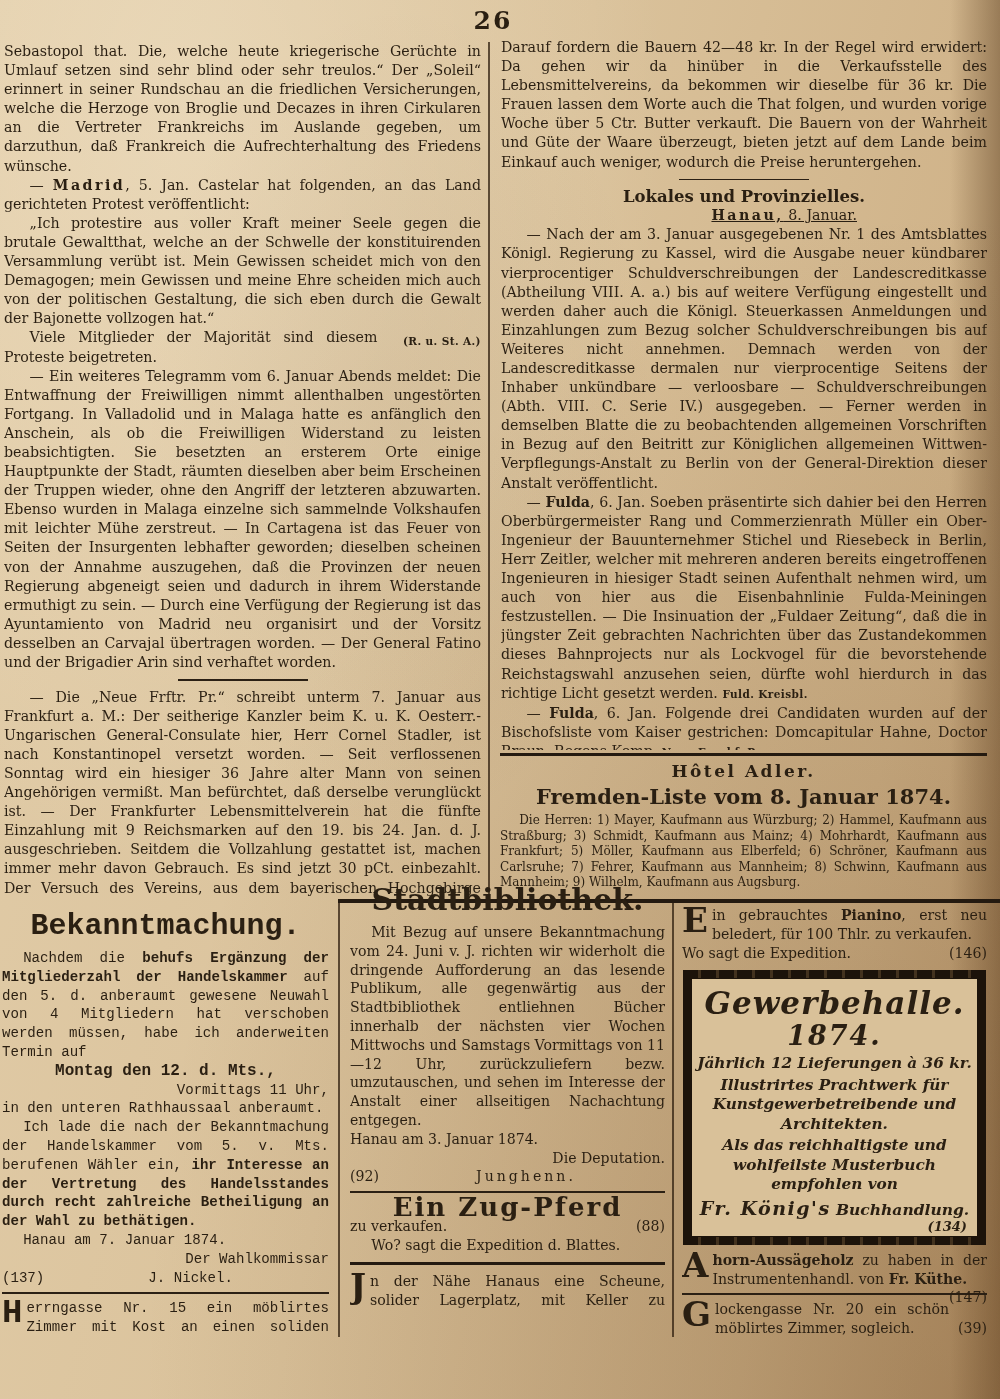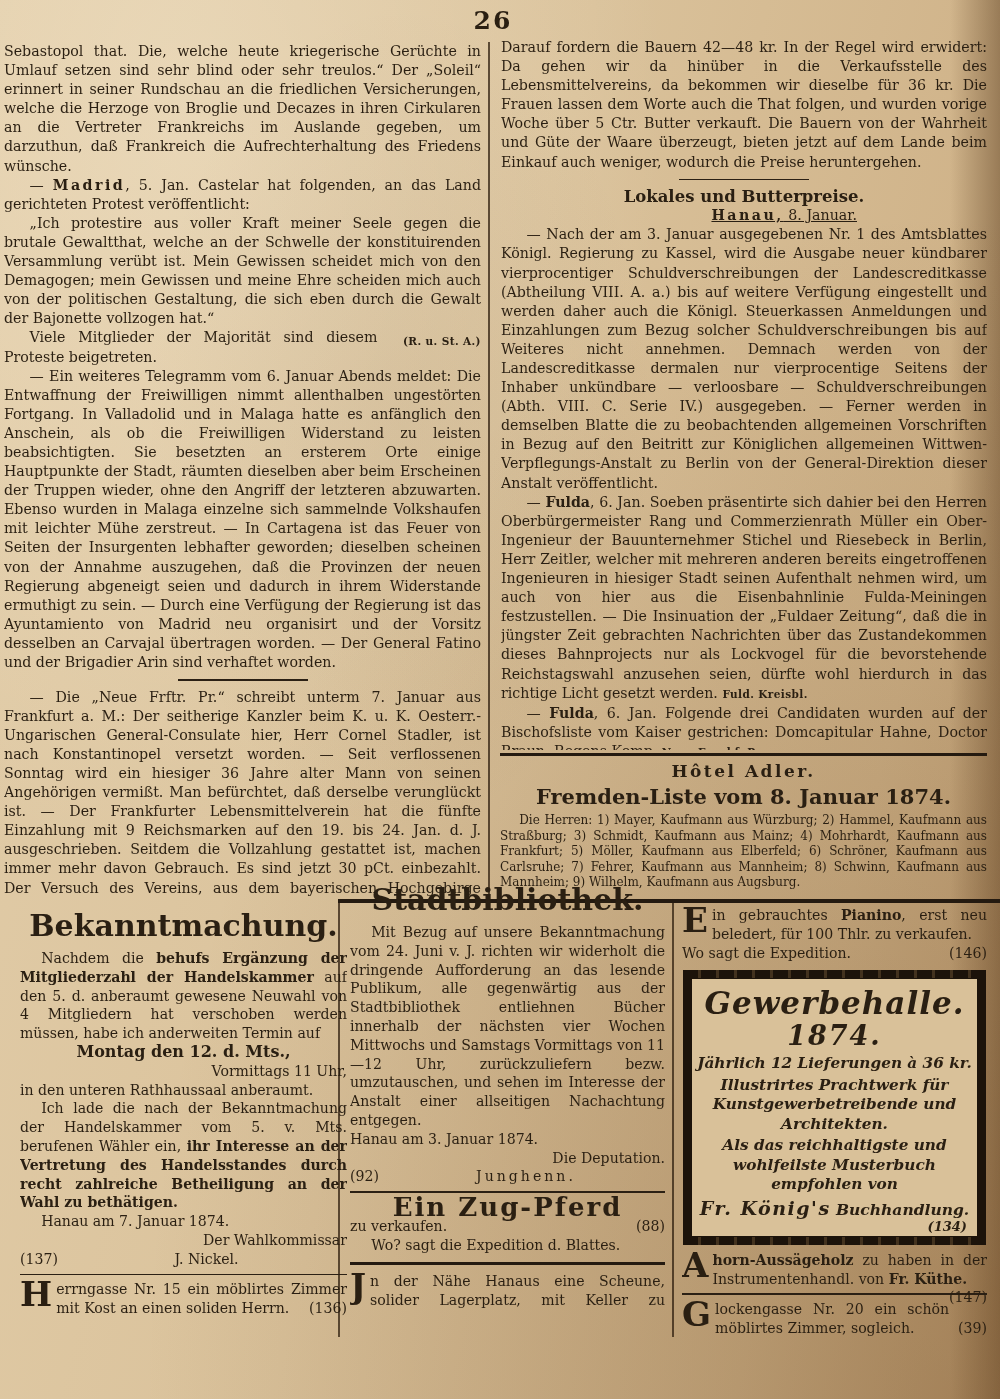--- a/index.html
+++ b/index.html
@@ -71,39 +71,39 @@
     <p>— Ein weiteres Telegramm vom 6. Januar Abends meldet: Die Entwaffnung der Freiwilligen nimmt allenthalben ungestörten Fortgang. In Valladolid und in Malaga hatte es anfänglich den Anschein, als ob die Freiwilligen Widerstand zu leisten beabsichtigten. Sie besetzten an ersterem Orte einige Hauptpunkte der Stadt, räumten dieselben aber beim Erscheinen der Truppen wieder, ohne den Angriff der letzteren abzuwarten. Ebenso wurden in Malaga einzelne sich sammelnde Volkshaufen mit leichter Mühe zerstreut. — In Cartagena ist das Feuer von Seiten der Insurgenten lebhafter geworden; dieselben scheinen von der Annahme auszugehen, daß die Provinzen der neuen Regierung abgeneigt seien und dadurch in ihrem Widerstande ermuthigt zu sein. — Durch eine Verfügung der Regierung ist das Ayuntamiento von Madrid neu organisirt und der Vorsitz desselben an Carvajal übertragen worden. — Der General Fatino und der Brigadier Arin sind verhaftet worden.</p>
     <div class="shortrule"></div>
     <p>— Die „Neue Frftr. Pr.“ schreibt unterm 7. Januar aus Frankfurt a. M.: Der seitherige Kanzler beim K. u. K. Oesterr.-Ungarischen General-Consulate hier, Herr Cornel Stadler, ist nach Konstantinopel versetzt worden. — Seit verflossenen Sonntag wird ein hiesiger 36 Jahre alter Mann von seinen Angehörigen vermißt. Man befürchtet, daß derselbe verunglückt ist. — Der Frankfurter Lebensmittelverein hat die fünfte Einzahlung mit 9 Reichsmarken auf den 19. bis 24. Jan. d. J. ausgeschrieben. Seitdem die Vollzahlung gestattet ist, machen immer mehr davon Gebrauch. Es sind jetzt 30 pCt. einbezahlt. Der Versuch des Vereins, aus dem bayerischen Hochgebirge frische, süße Butter kommen zu lassen, hat sich bewährt, und sieht man jetzt schon ein Zurückgehen der Butterpreise. Kein Wunder auch, die Frauen gehen auf den Markt und fragen, was kostet die Butter.</p>
   </div>
 
   <div class="vrule" style="left:488px;top:42px;height:858px;"></div>
 
   <div class="news" style="left:501px;top:38px;width:486px;height:712px;">
     <p class="noindent">Darauf fordern die Bauern 42—48 kr. In der Regel wird erwidert: Da gehen wir da hinüber in die Verkaufsstelle des Lebensmittelvereins, da bekommen wir dieselbe für 36 kr. Die Frauen lassen dem Worte auch die That folgen, und wurden vorige Woche über 5 Ctr. Butter verkauft. Die Bauern von der Wahrheit und Güte der Waare überzeugt, bieten jetzt auf dem Lande beim Einkauf auch weniger, wodurch die Preise heruntergehen.</p>
     <div class="shortrule"></div>
-    <p class="sect-title">Lokales und Butterpreise.</p>
+    <p class="sect-title">Lokales und Provinzielles.</p>
     <p class="dateline"><span class="sperr">Hanau,</span><span> 8. Januar.</span></p>
     <p>— Nach der am 3. Januar ausgegebenen Nr. 1 des Amtsblattes Königl. Regierung zu Kassel, wird die Ausgabe neuer kündbarer vierprocentiger Schuldverschreibungen der Landescreditkasse (Abtheilung VIII. A. a.) bis auf weitere Verfügung eingestellt und werden daher auch die Königl. Steuerkassen Anmeldungen und Einzahlungen zum Bezug solcher Schuldverschreibungen bis auf Weiteres nicht annehmen. Demnach werden von der Landescreditkasse dermalen nur vierprocentige Seitens der Inhaber unkündbare — verloosbare — Schuldverschreibungen (Abth. VIII. C. Serie IV.) ausgegeben. — Ferner werden in demselben Blatte die zu beobachtenden allgemeinen Vorschriften in Bezug auf den Beitritt zur Königlichen allgemeinen Wittwen-Verpflegungs-Anstalt zu Berlin von der General-Direktion dieser Anstalt veröffentlicht.</p>
     <p><span>— </span><span class="bolddl">Fulda</span><span>, 6. Jan. </span><span>Soeben präsentirte sich dahier bei den Herren Oberbürgermeister Rang und Commerzienrath Müller ein Ober-Ingenieur der Bauunternehmer Stichel und Riesebeck in Berlin, Herr Zeitler, welcher mit mehreren anderen bereits eingetroffenen Ingenieuren in hiesiger Stadt seinen Aufenthalt nehmen wird, um auch von hier aus die Eisenbahnlinie Fulda-Meiningen festzustellen. — Die Insinuation der „Fuldaer Zeitung“, daß die in jüngster Zeit gebrachten Nachrichten über das Zustandekommen dieses Bahnprojects nur als Lockvogel für die bevorstehende Reichstagswahl anzusehen seien, dürfte wohl hierdurch in das richtige Licht gesetzt werden. </span><span class="attr2">Fuld. Kreisbl.</span></p>
     <p><span>— </span><span class="bolddl">Fulda</span><span>, 6. Jan. </span><span>Folgende drei Candidaten wurden auf der Bischofsliste vom Kaiser gestrichen: Domcapitular Hahne, Doctor Braun, Regens Komp. </span><span class="attr2">Neue Frankf. Pr.</span></p>
 
   </div>
 
   <div class="hotel">
     <div class="hotel-title">Hôtel Adler.</div>
     <div class="hotel-sub">Fremden-Liste vom 8. Januar 1874.</div>
     <p class="hotel-list">Die Herren: 1) Mayer, Kaufmann aus Würzburg; 2) Hammel, Kaufmann aus Straßburg; 3) Schmidt, Kaufmann aus Mainz; 4) Mohrhardt, Kaufmann aus Frankfurt; 5) Möller, Kaufmann aus Elberfeld; 6) Schröner, Kaufmann aus Carlsruhe; 7) Fehrer, Kaufmann aus Mannheim; 8) Schwinn, Kaufmann aus Mannheim; 9) Wilhelm, Kaufmann aus Augsburg.</p>
   </div>
 
   <div class="ads-toprule"></div>
   <div class="vrule" style="left:338px;top:903px;height:434px;"></div>
   <div class="vrule" style="left:672px;top:903px;height:434px;"></div>
 
-  <div class="adcol" style="left:20px;top:908px;width:327px;height:430px;">
+  <div class="adcol" style="left:2px;top:908px;width:327px;height:430px;font-family:Liberation Mono, monospace;">
     <div class="ad-title">Bekanntmachung.</div>
     <div class="ad-body">
       <p class="ind"><span>Nachdem die </span><strong>behufs Ergänzung der Mitgliederzahl der Handelskammer</strong><span> auf den 5. d. anberaumt gewesene Neuwahl von 4 Mitgliedern hat verschoben werden müssen, habe ich anderweiten Termin auf</span></p>
       <p class="ctr-b">Montag den 12. d. Mts.,</p>
       <p class="ctr">Vormittags 11 Uhr,</p>
       <p>in den unteren Rathhaussaal anberaumt.</p>
       <p class="ind"><span>Ich lade die nach der Bekanntmachung der Handelskammer vom 5. v. Mts. berufenen Wähler ein, </span><strong>ihr Interesse an der Vertretung des Handelsstandes durch recht zahlreiche Betheiligung an der Wahl zu bethätigen.</strong></p>
       <p class="ind">Hanau am 7. Januar 1874.</p>
       <p class="ctr">Der Wahlkommissar</p>
       <p class="sigrow">

